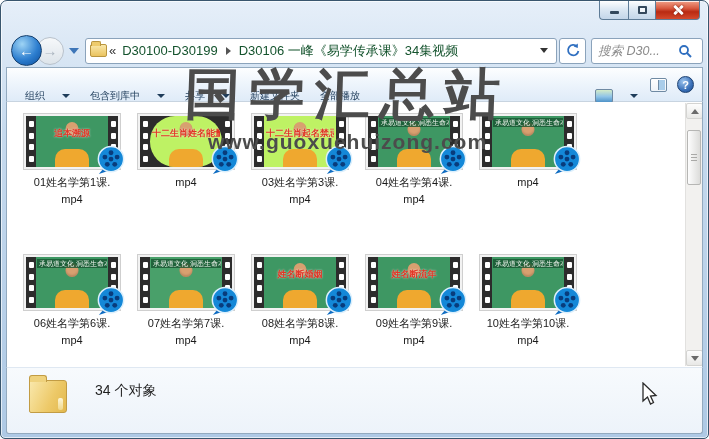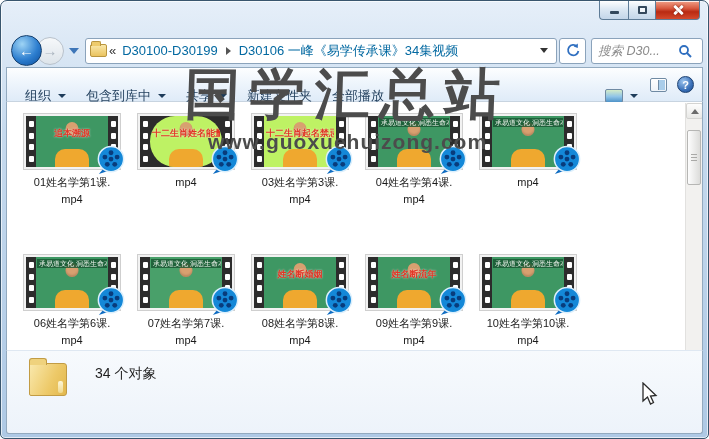--- a/index.html
+++ b/index.html
@@ -21,37 +21,37 @@
   .glyph-x::before{transform:rotate(45deg);} .glyph-x::after{transform:rotate(-45deg);}
 
   
   .navrow{position:absolute;top:33px;left:5px;right:5px;height:33px;display:flex;align-items:center;}
   .orb{width:31px;height:31px;border-radius:50%;display:flex;align-items:center;justify-content:center;flex:none;}
   .orb.back{margin-left:5px;background:radial-gradient(circle at 35% 28%,#9ed4f5,#2e7fd0 55%,#0a4c9c);border:1px solid #16406e;color:#fff;z-index:2;}
   .orb.fwd{width:28px;height:28px;margin-left:-6px;background:linear-gradient(#f6f8fa,#dde4ea);border:1px solid #b9c2cc;color:#aab4bf;}
   .arrowg{font-size:15px;font-weight:bold;line-height:1;}
   .navdrop{width:0;height:0;border-left:5px solid transparent;border-right:5px solid transparent;border-top:6px solid #3e76b8;margin:0 6px 0 5px;}
   .addrbar{flex:1;height:26px;background:#fff;border:1px solid #8ba3bb;border-radius:3px;display:flex;align-items:center;padding:0 2px 0 4px;overflow:hidden;}
-  .crumbtxt{font-size:13px;color:#0369a1;white-space:nowrap;padding:0 4px;}
+  .crumbtxt{font-size:13px;color:#14532d;white-space:nowrap;padding:0 4px;}
   .chevleft{font-size:13px;color:#333;padding:0 2px;}
   .sep-tri{width:0;height:0;border-top:4px solid transparent;border-bottom:4px solid transparent;border-left:5px solid #555;margin:0 4px;}
   .addr-drop{margin-left:auto;width:0;height:0;border-left:4px solid transparent;border-right:4px solid transparent;border-top:5px solid #333;margin-right:6px;}
   .refresh{width:27px;height:26px;margin-left:2px;background:#fff;border:1px solid #8ba3bb;border-radius:3px;display:flex;align-items:center;justify-content:center;flex:none;}
   .searchbox{width:112px;height:26px;margin-left:5px;background:#fff;border:1px solid #8ba3bb;border-radius:3px;display:flex;align-items:center;padding:0 4px;flex:none;}
   .searchbox input{border:none;outline:none;width:82px;font-size:12.5px;font-style:italic;color:#8a8a8a;background:transparent;}
   .searchbox input::placeholder{color:#8a8a8a;font-style:italic;opacity:1;}
 
   
   .minifolder{position:relative;width:17px;height:13px;background:linear-gradient(#f9e7a9,#eac35f);border:1px solid #b9953e;border-radius:2px;flex:none;}
   .minifolder::before{content:"";position:absolute;top:-4px;left:0;width:8px;height:4px;background:#eecb6c;border:1px solid #b9953e;border-bottom:none;border-radius:2px 2px 0 0;}
 
   
   .toolbar{position:absolute;top:66px;left:5px;right:5px;height:35px;border:1px solid #93aabf;border-bottom:1px solid #c8d4e0;
     background:linear-gradient(#fdfeff,#eef5fc 45%,#dfebf8);display:flex;align-items:center;padding:0 8px;}
-  .tbtn{display:flex;align-items:center;gap:7px;font-size:13px;color:#1e3c5a;padding:5px 10px;border-radius:3px;cursor:default;margin-top:22px;}
+  .tbtn{display:flex;align-items:center;gap:17px;font-size:10px;color:#1e3c5a;padding:5px 10px;border-radius:3px;cursor:default;margin-top:22px;}
   .tb-drop{width:0;height:0;border-left:4px solid transparent;border-right:4px solid transparent;border-top:4px solid #1e3c5a;}
   .tb-right{margin-left:auto;display:flex;align-items:center;gap:10px;}
   .icon-views{width:18px;height:14px;border:1px solid #6f8aa3;border-radius:2px;background:linear-gradient(#d5ecc8,#8fc4e8 55%,#4f93c8);}
   .icon-preview{width:17px;height:14px;border:1px solid #6f8aa3;border-radius:2px;background:linear-gradient(#fff,#eef3f8);position:relative;}
   .icon-preview::after{content:"";position:absolute;top:1px;right:1px;bottom:1px;width:6px;background:#a9cdea;border-left:1px solid #6f8aa3;}
   .icon-help{width:17px;height:17px;border-radius:50%;background:radial-gradient(circle at 35% 30%,#9cc4ee,#3a70b8 60%,#1c4f92);color:#fff;font-size:11px;font-weight:bold;display:flex;align-items:center;justify-content:center;border:1px solid #1c4070;}
 
   
   .content{position:absolute;top:101px;left:5px;right:5px;bottom:71px;background:#fff;border-left:1px solid #93aabf;border-right:1px solid #93aabf;overflow:hidden;}
   .grid{position:absolute;top:12px;left:8px;right:20px;display:flex;flex-wrap:wrap;row-gap:48px;}
@@ -78,21 +78,21 @@
   .sarrow.up{border-bottom:5px solid #6a6a6a;} .sarrow.down{border-top:5px solid #6a6a6a;}
   .sthumb{position:absolute;left:1px;top:27px;width:14px;height:55px;background:linear-gradient(90deg,#fdfdfd,#dcdcda);border:1px solid #b6b6b4;border-radius:2px;}
   .sthumb::after{content:"";position:absolute;left:3px;right:3px;top:23px;height:8px;background:repeating-linear-gradient(#a9a9a7 0 1px,transparent 1px 3px);}
 
   
   .watermark{position:absolute;left:0;right:14px;top:66px;z-index:6;text-align:center;pointer-events:none;color:#4c4c4c;}
   .wm-title{font-size:55px;font-weight:bold;letter-spacing:10px;line-height:1;transform:skewX(-2deg);}
   .wm-url{font-size:21px;font-weight:bold;margin-top:8px;letter-spacing:1px;}
 
   
-  .details{position:absolute;left:5px;right:5px;bottom:4px;height:84px;background:linear-gradient(#f7fafd,#edf3fa);
+  .details{position:absolute;left:5px;right:5px;bottom:4px;height:67px;background:linear-gradient(#f7fafd,#edf3fa);
     border:1px solid #93aabf;border-top:1px solid #dfe8f2;border-radius:0 0 3px 3px;display:flex;align-items:flex-start;padding:8px 0 0 22px;}
   .bigfolder{position:relative;width:38px;height:33px;margin-top:4px;background:linear-gradient(115deg,#f9e8ac,#edc968 60%,#e2b84e);border:1px solid #c29c44;border-radius:2px 3px 3px 2px;flex:none;}
   .bigfolder::before{content:"";position:absolute;top:-6px;left:-1px;width:16px;height:6px;background:#efd27d;border:1px solid #c29c44;border-bottom:none;border-radius:3px 3px 0 0;}
   .bigfolder::after{content:"";position:absolute;right:3px;bottom:2px;width:5px;height:12px;background:linear-gradient(#fdf6d8,#f0d88a);border-radius:2px;}
   .dtext{font-size:14px;color:#1e1e1e;margin:6px 0 0 28px;}
 
   
   .cursor{position:absolute;left:638px;top:381px;z-index:20;pointer-events:none;}
 </style>
 </head>

